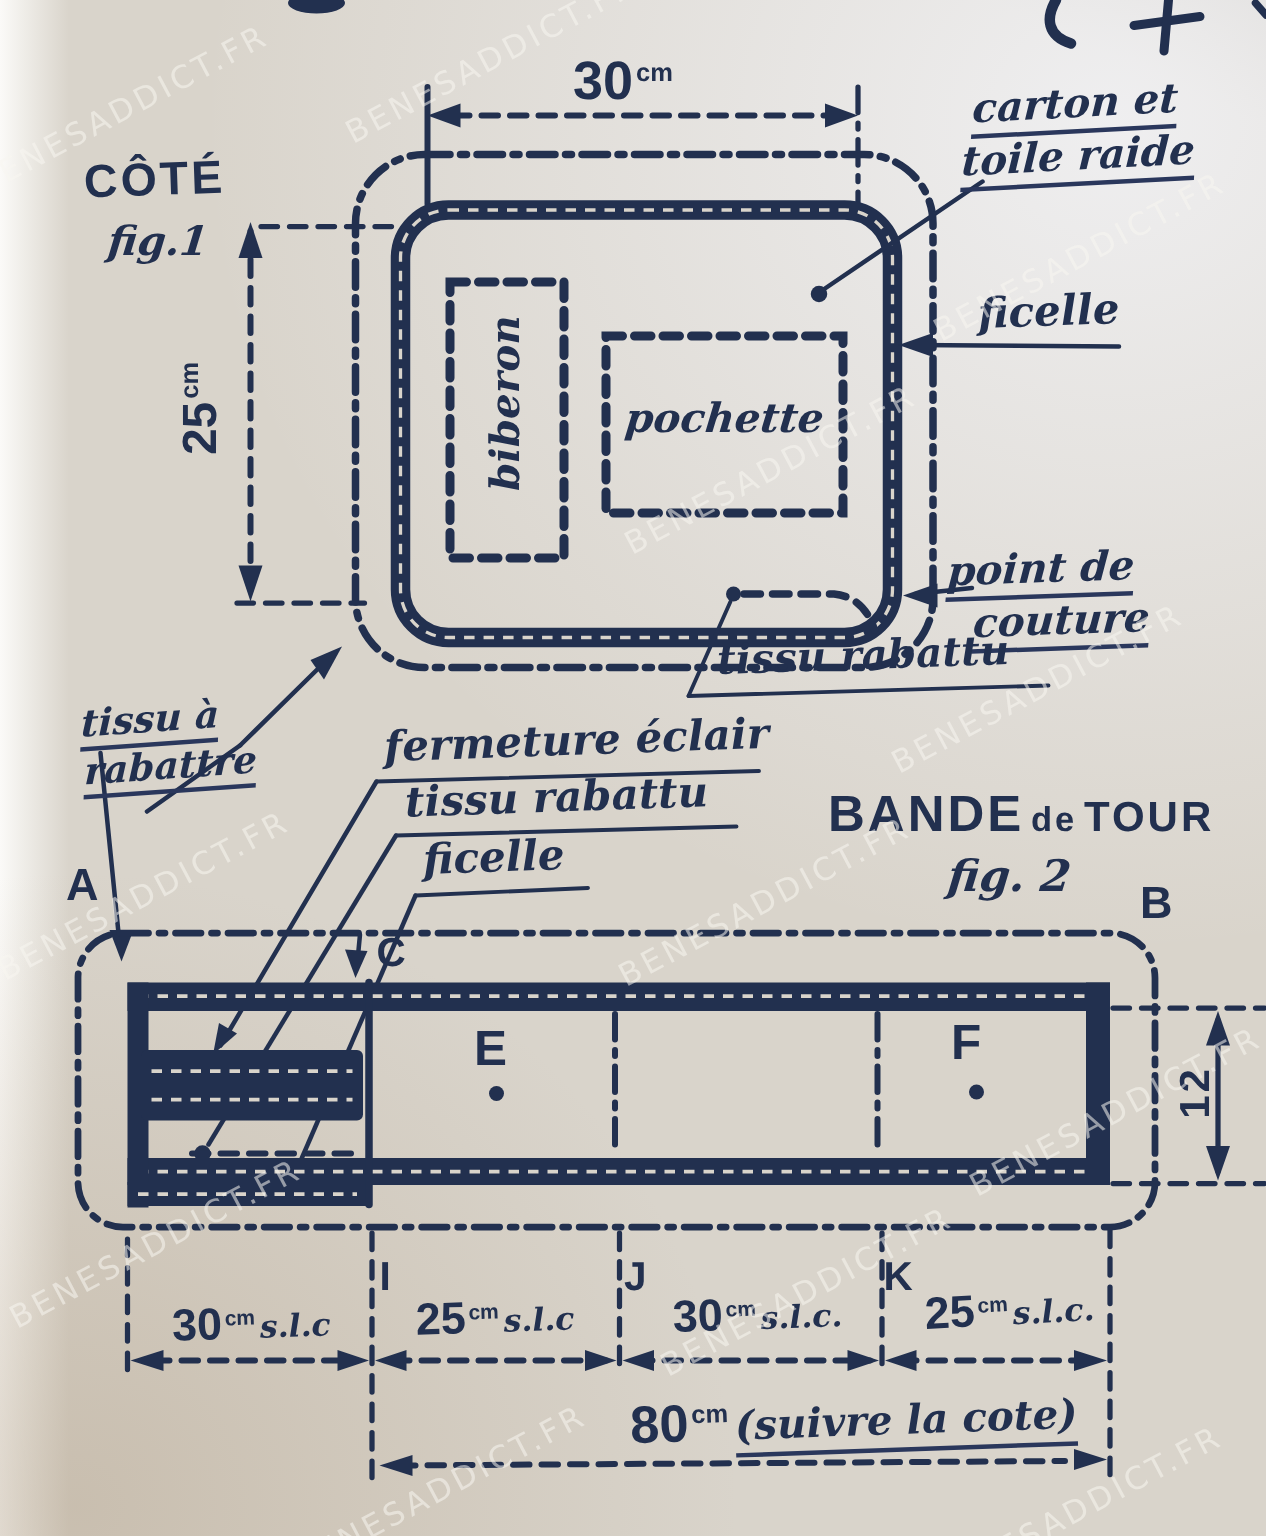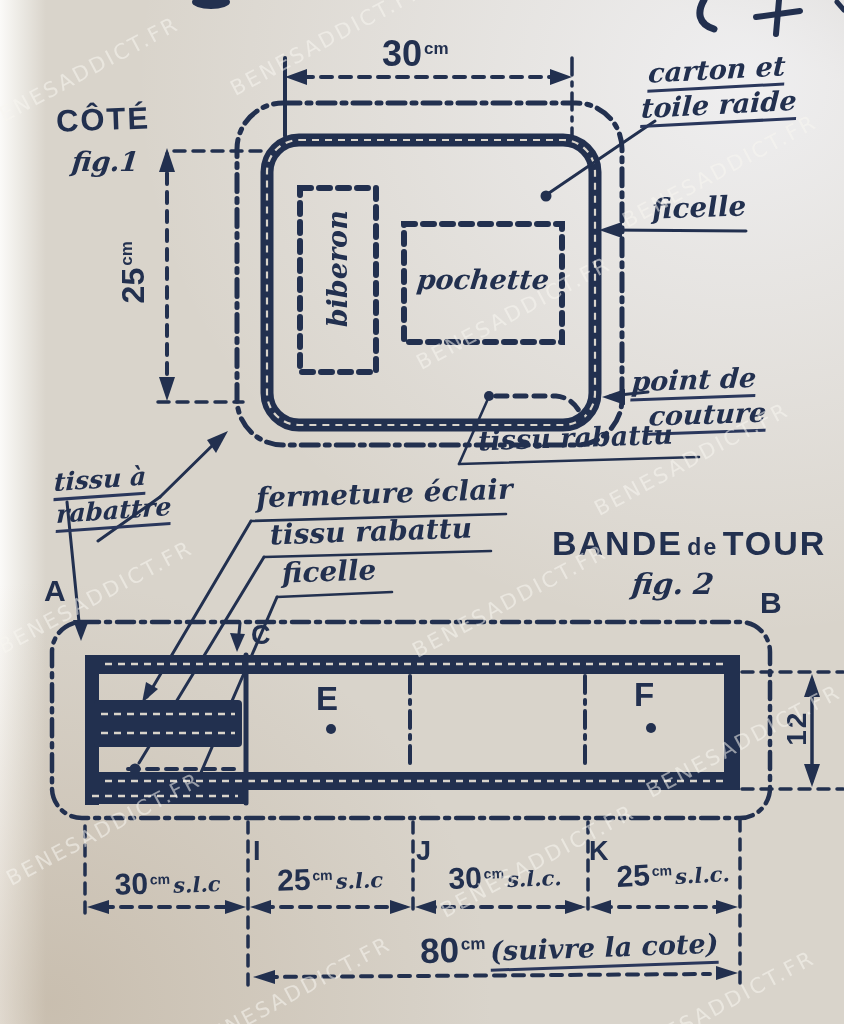--- a/index.html
+++ b/index.html
@@ -233,21 +233,21 @@
     <span class="script uline" style="font-size:25px;display:inline-block;margin-top:1px">rabattre</span>
   </div>
 
   <div class="lbl script" style="left:256px;top:480px;font-size:28px;transform:rotate(-2deg)">fermeture éclair</div>
   <div class="lbl script" style="left:270px;top:518px;font-size:28px;transform:rotate(-2deg)">tissu rabattu</div>
   <div class="lbl script" style="left:282px;top:558px;font-size:28px;transform:rotate(-2deg)">ficelle</div>
 
   <div class="lbl" style="left:552px;top:526px">
     <span class="print" style="font-size:34px">BANDE</span>
     <span class="print" style="font-size:23px">de</span>
-    <span class="print" style="font-size:34px">TOUR</span>
+    <span class="print" style="font-size:28px">TOUR</span>
   </div>
   <div class="lbl script" style="left:632px;top:570px;font-size:29px">fig. 2</div>
 
   <div class="pt" style="left:44px;top:574px">A</div>
   <div class="pt" style="left:760px;top:586px">B</div>
   <div class="pt" style="left:251px;top:620px;font-size:27px">C</div>
   <div class="pt" style="left:316px;top:680px;font-size:33px">E</div>
   <div class="pt" style="left:634px;top:676px;font-size:33px">F</div>
   <div class="pt" style="left:253px;top:836px;font-size:27px">I</div>
   <div class="pt" style="left:416px;top:836px;font-size:27px">J</div>

